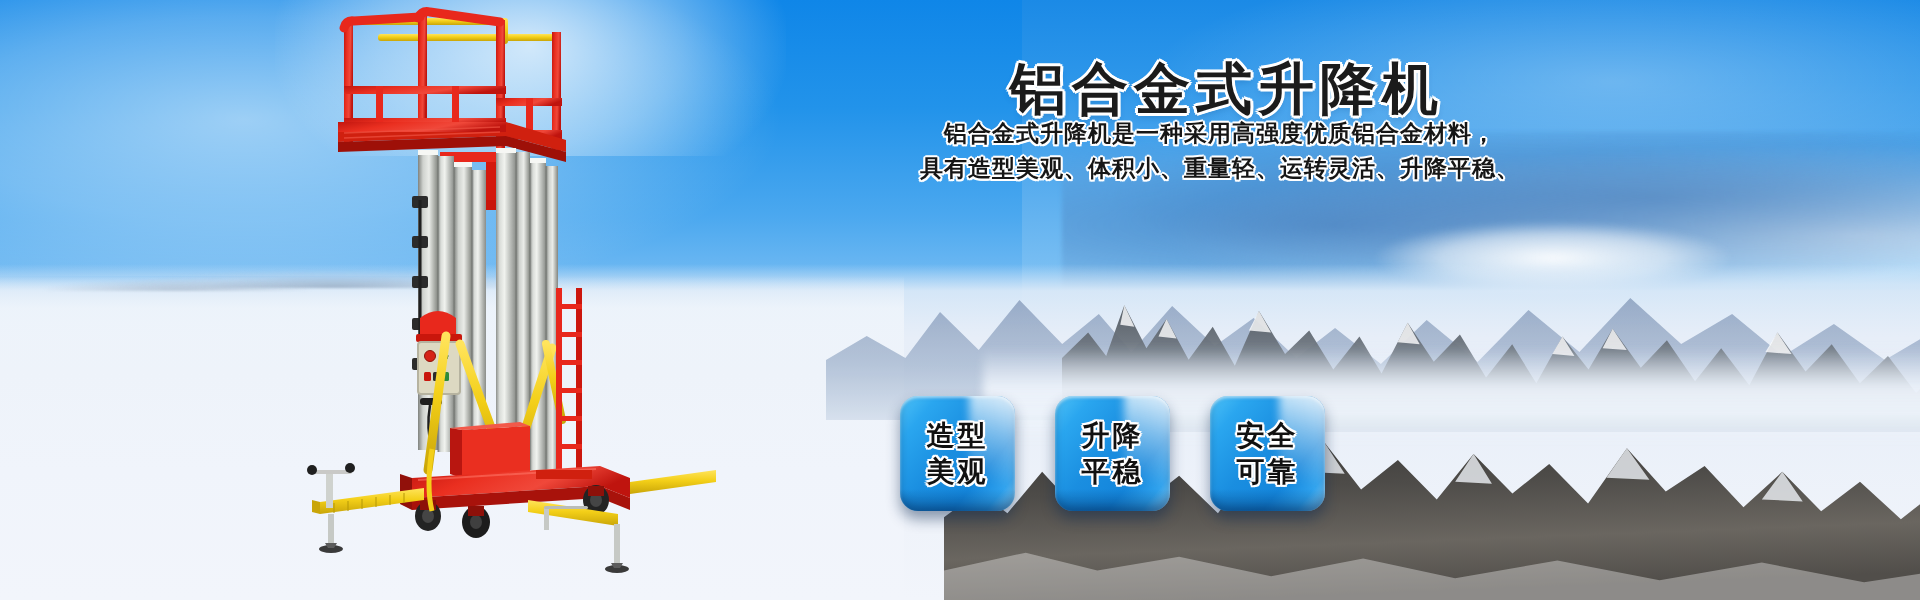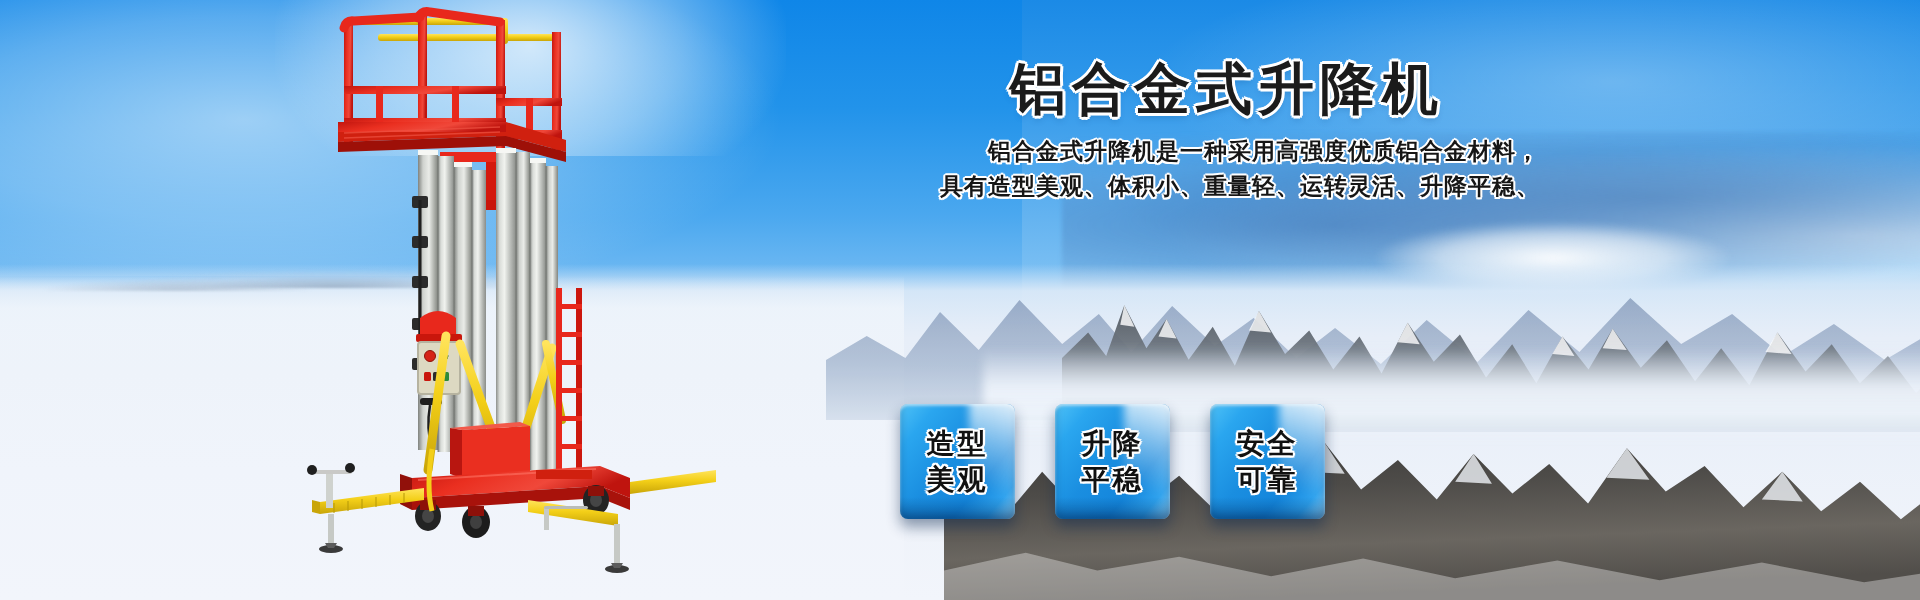--- a/index.html
+++ b/index.html
@@ -121,58 +121,57 @@
     white-space:nowrap;
     text-shadow:
       -2px -2px 0 #fff,  2px -2px 0 #fff,
       -2px  2px 0 #fff,  2px  2px 0 #fff,
       -3px  0   0 #fff,  3px  0   0 #fff,
        0   -3px 0 #fff,  0    3px 0 #fff,
        0    4px 6px rgba(0,60,120,.25);
   }
 
   .paragraph{
-    position:absolute;left:900px;top:134px;
+    position:absolute;left:900px;top:116px;
     width:640px;
-    text-align:right;
+    text-align:center;
   }
   .pline{
     font-size:23px;font-weight:bold;line-height:35px;
     letter-spacing:1px;color:#161616;white-space:nowrap;
     text-shadow:
       -1.5px -1.5px 0 #fff,  1.5px -1.5px 0 #fff,
       -1.5px  1.5px 0 #fff,  1.5px  1.5px 0 #fff,
       -2px 0 0 #fff, 2px 0 0 #fff, 0 -2px 0 #fff, 0 2px 0 #fff;
   }
 
   
   .badges{
     position:absolute;left:900px;top:396px;
     display:flex;gap:40px;
   }
   .badge{
     position:relative;
     width:115px;height:115px;
-    border-radius:8px;
+    border-radius:18px;
     background:
       linear-gradient(130deg,
         #4fc2f7 0%,
         #2aa6ef 18%,
         #1a8ee0 46%,
         #1486dc 70%,
         #2ea2ee 86%,
         #9fdcfb 100%);
     box-shadow:
       0 8px 14px rgba(10,40,80,.45),
       inset 0 2px 3px rgba(255,255,255,.55),
       inset 0 -4px 8px rgba(0,40,90,.35);
     display:flex;flex-direction:column;
     align-items:center;justify-content:center;
     overflow:hidden;
-    margin-top:8px;
   }
   .badge::before{
     content:"";position:absolute;right:-6px;top:-6px;
     width:52px;height:127px;
     background:linear-gradient(200deg, rgba(255,255,255,.95) 0%, rgba(255,255,255,.45) 35%, rgba(255,255,255,0) 72%);
     filter:blur(4px);
     pointer-events:none;
   }
   .badge::after{
     content:"";position:absolute;left:0;right:0;bottom:0;height:22px;

